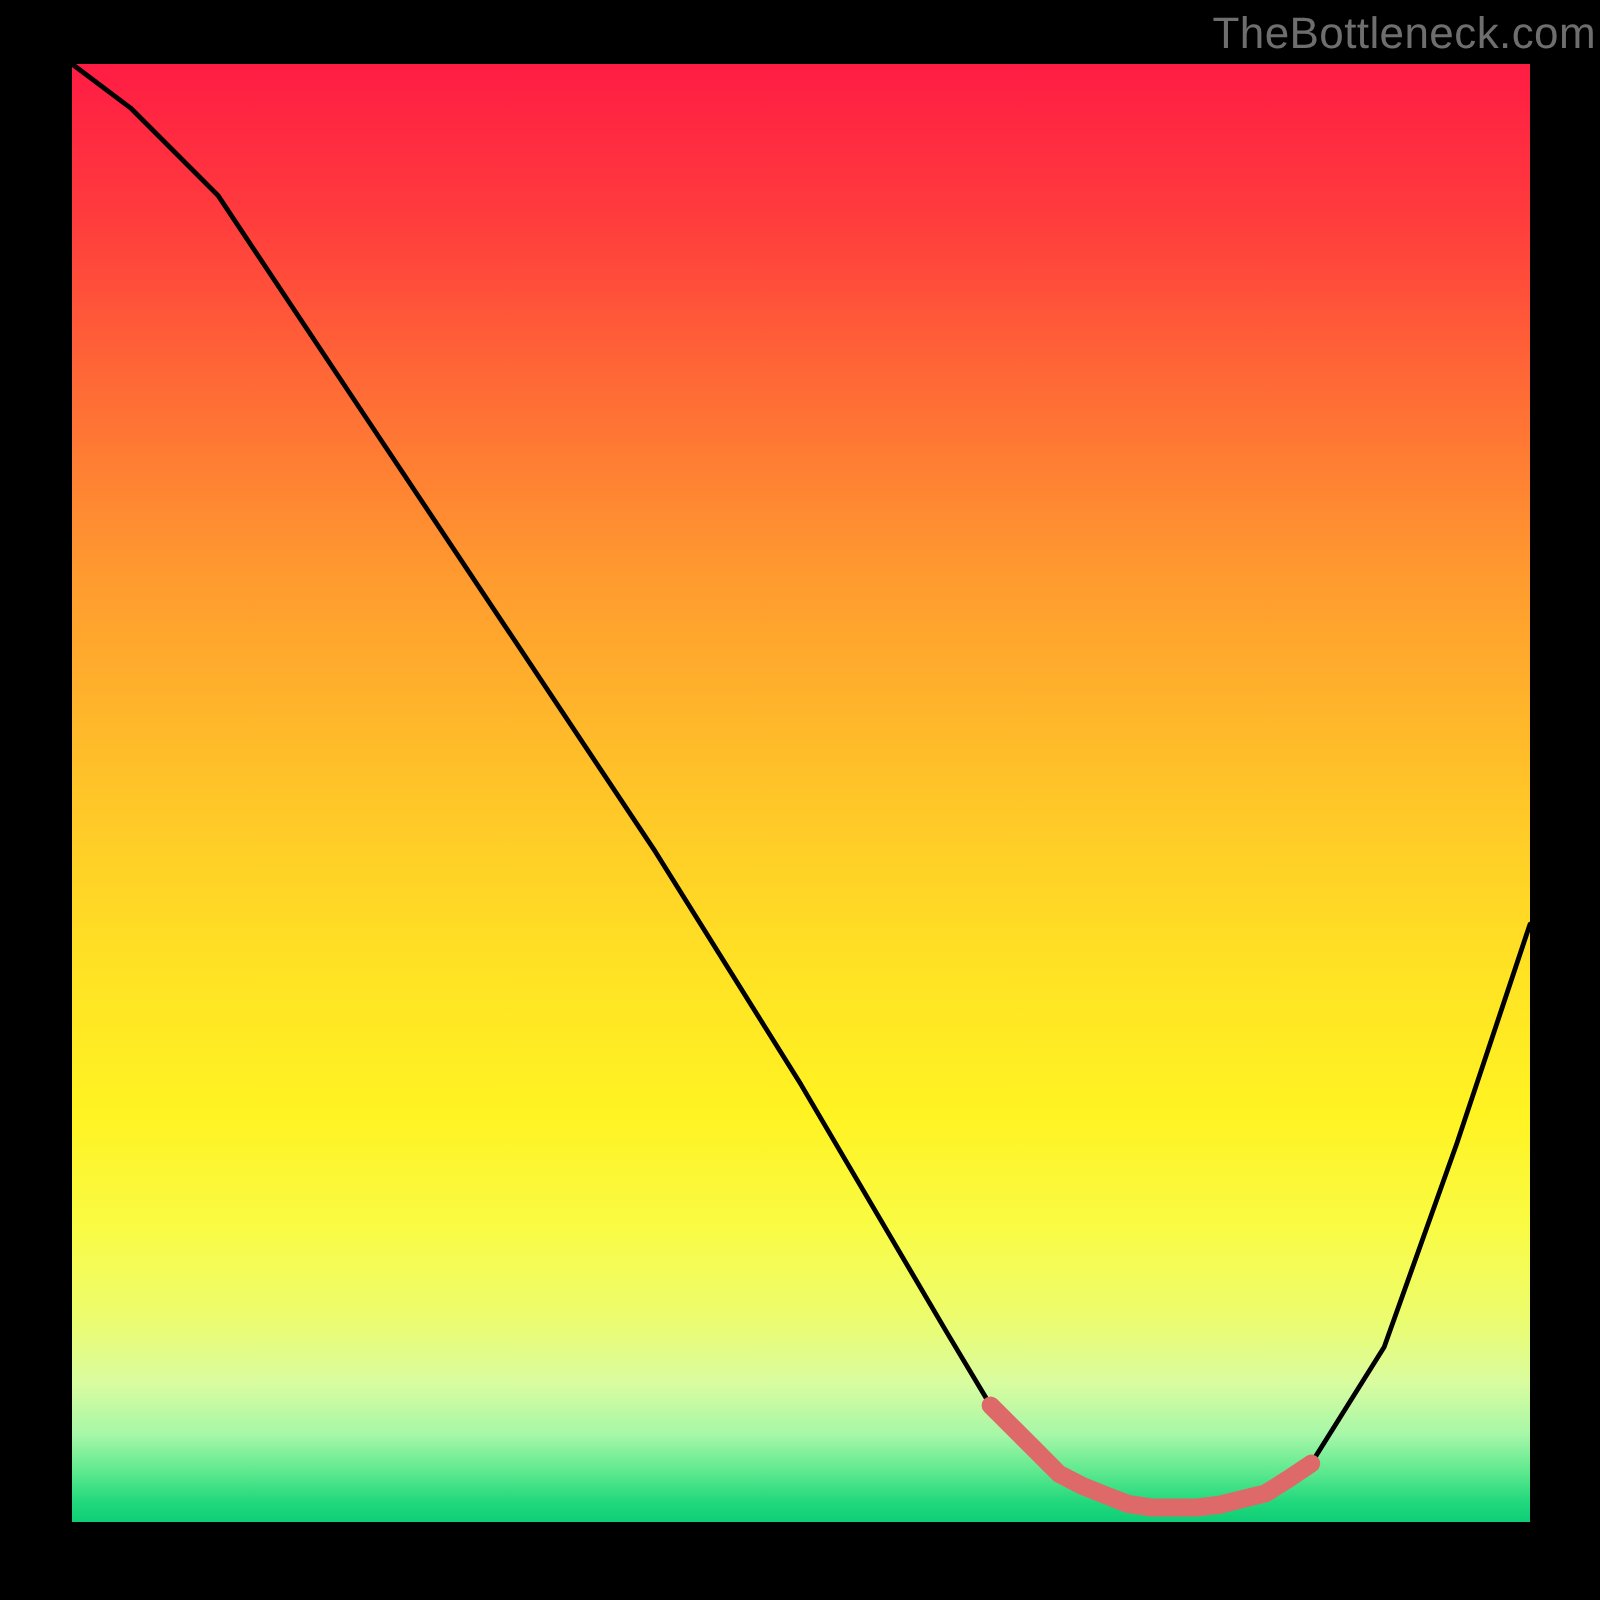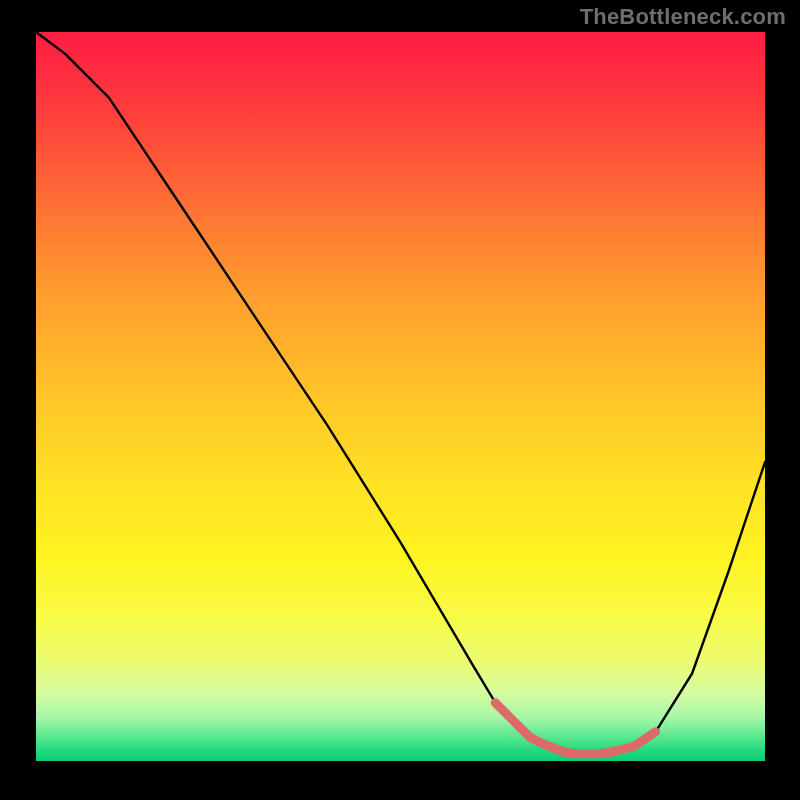--- a/index.html
+++ b/index.html
@@ -11,24 +11,24 @@
     overflow: hidden;
   }
   .container {
     position: relative;
     width: 800px;
     height: 800px;
   }
   .watermark {
     position: absolute;
     top: 4px;
-    right: 14px;
+    right: 2px;
     font-family: Arial, Helvetica, sans-serif;
     font-size: 22px;
-    font-weight: bold;
+    font-weight: normal;
     color: #6e6e6e;
     letter-spacing: 0.2px;
     z-index: 10;
   }
   svg.chart {
     position: absolute;
     left: 0;
     top: 0;
     width: 800px;
     height: 800px;

